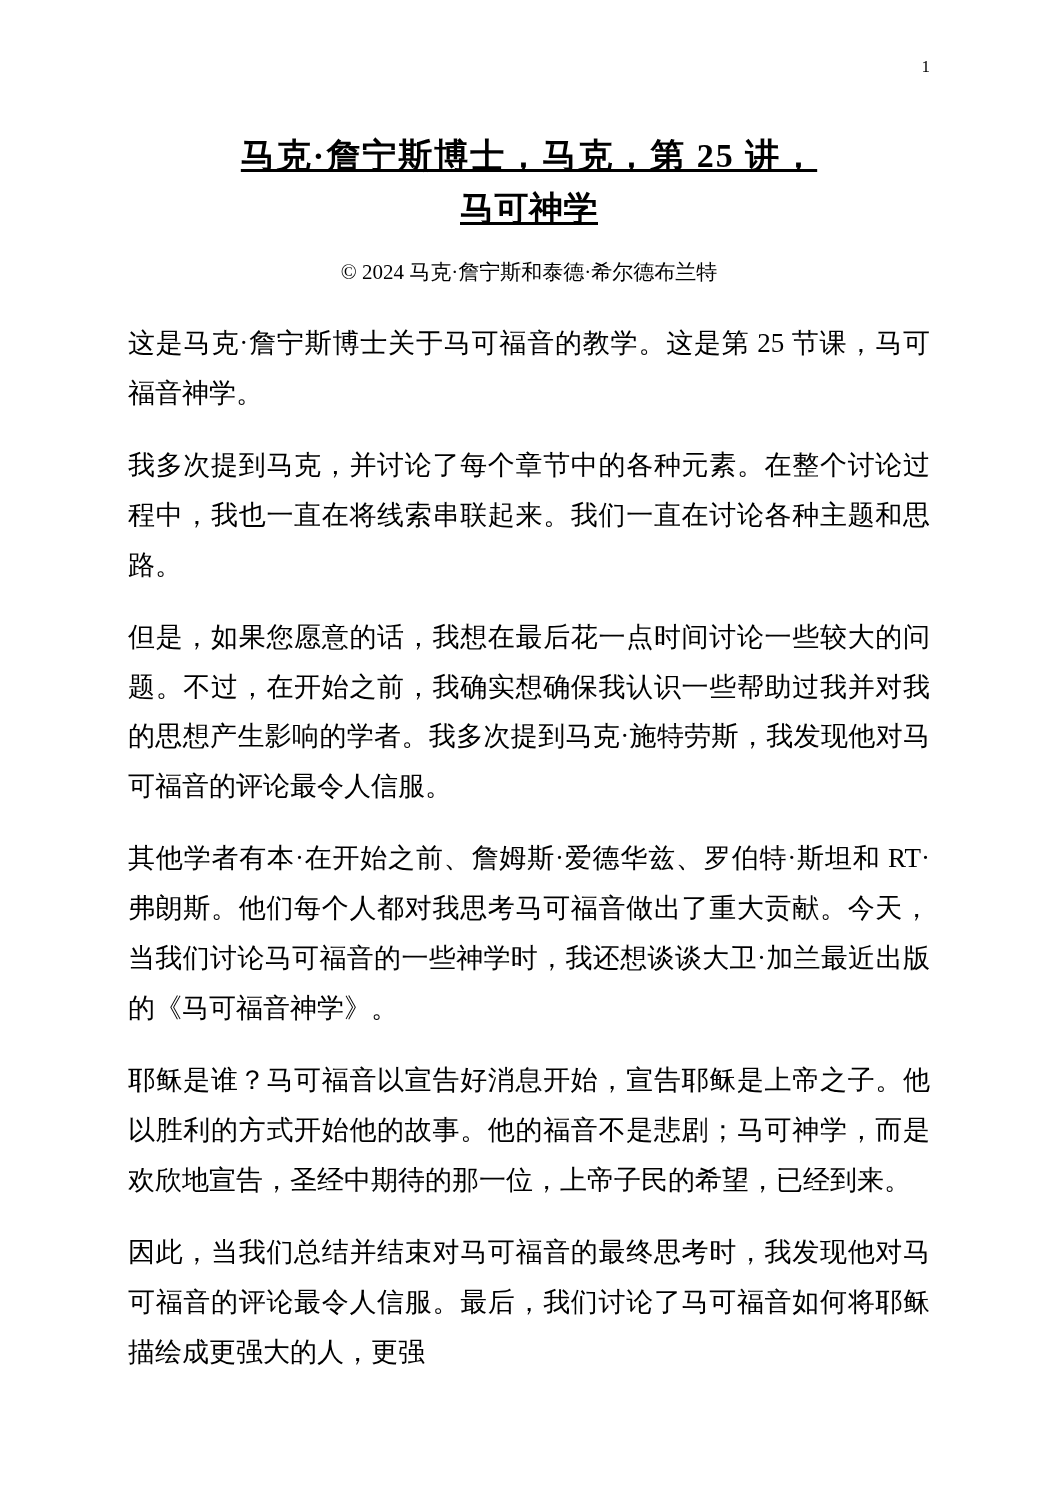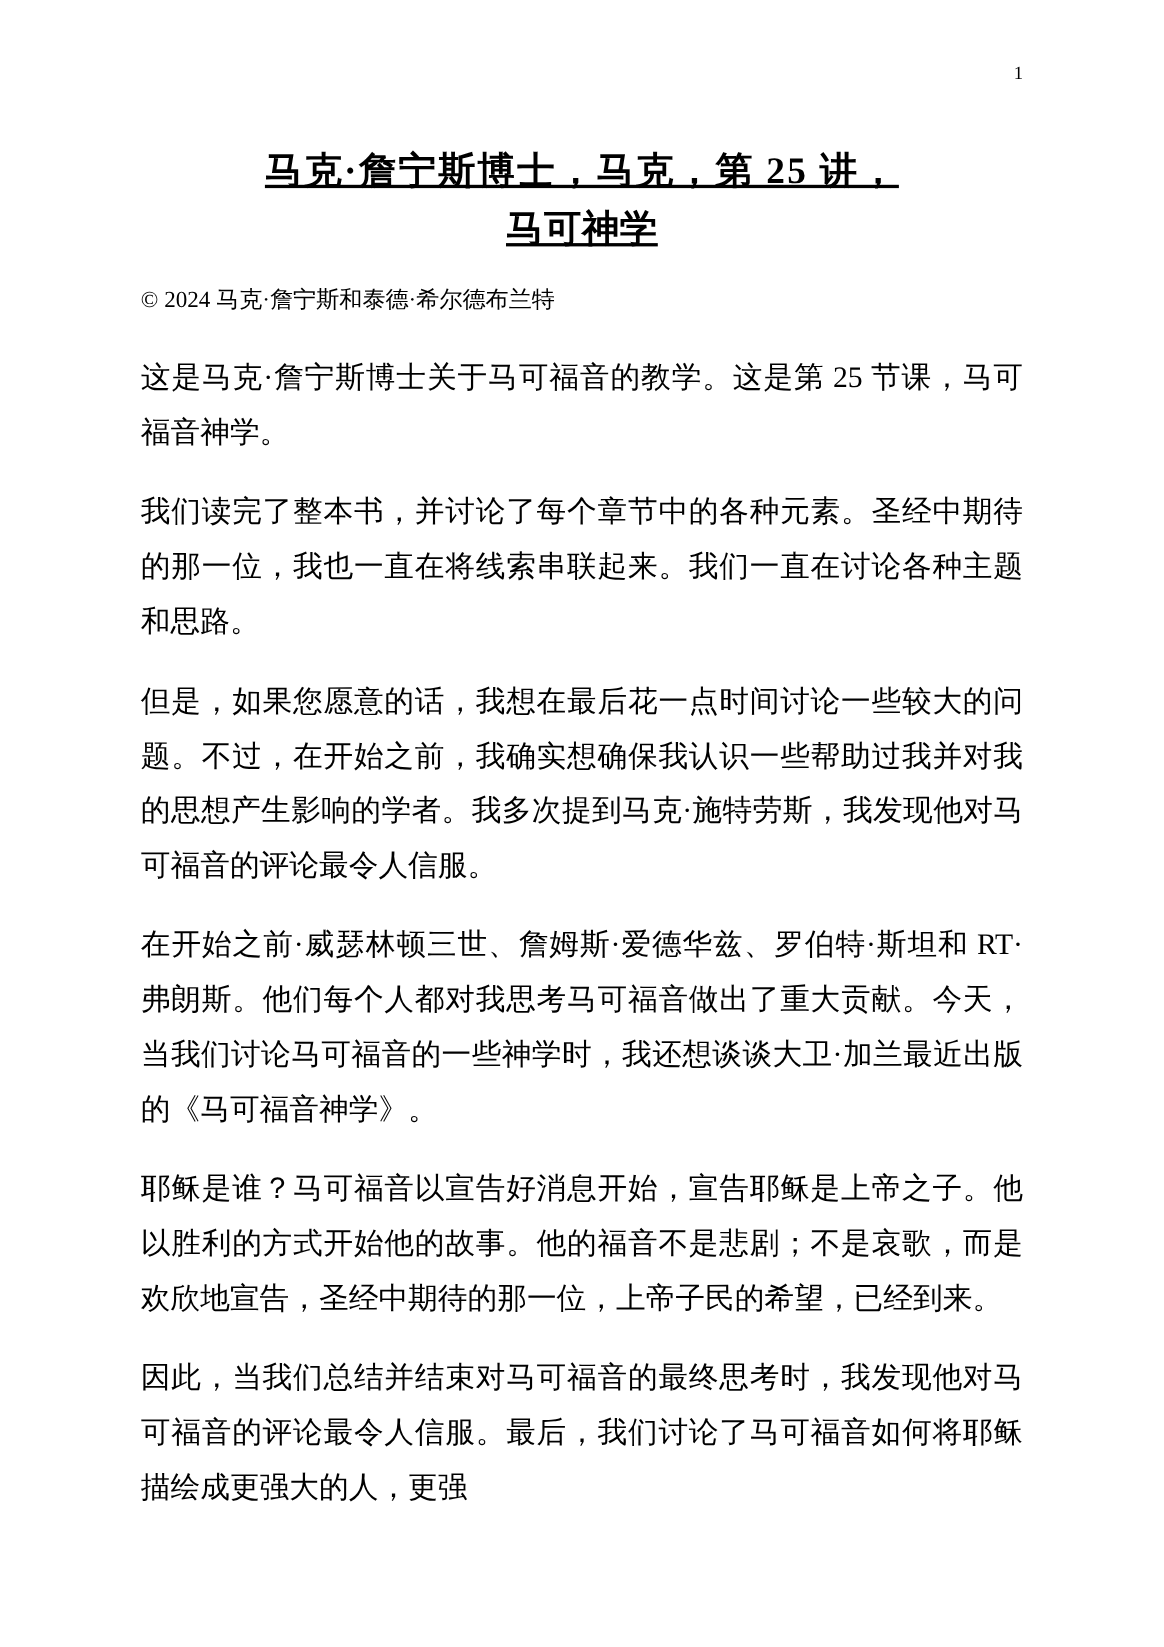--- a/index.html
+++ b/index.html
@@ -40,21 +40,21 @@
     text-decoration: underline;
   }
   .doc-title .line {
     display: block;
   }
   .doc-title .line1 {
     letter-spacing: 2px;
   }
   .copyright {
     margin: 22px 0 0 0;
-    text-align: left;
+    text-align: center;
     font-size: 21px;
     line-height: 1.5;
   }
   .body-text {
     margin: 30px 0 0 0;
     font-size: 27px;
     line-height: 1.85;
     text-align: justify;
     text-justify: inter-ideograph;
   }
@@ -76,20 +76,20 @@
 
   <h1 class="doc-title">
     <span class="line line1">马克·詹宁斯博士，马克，第 25 讲，</span>
     <span class="line line2">马可神学</span>
   </h1>
 
   <div class="copyright">© 2024 马克·詹宁斯和泰德·希尔德布兰特</div>
 
   <div class="body-text">
     <p>这是马克·詹宁斯博士关于马可福音的教学。这是第 25 节课，马可福音神学。</p>
-    <p>我们读完了整本书，并讨论了每个章节中的各种元素。圣经中期待的那一位，我也一直在将线索串联起来。我们一直在讨论各种主题和思路。</p>
+    <p>我多次提到马克，并讨论了每个章节中的各种元素。在整个讨论过程中，我也一直在将线索串联起来。我们一直在讨论各种主题和思路。</p>
     <p>但是，如果您愿意的话，我想在最后花一点时间讨论一些较大的问题。不过，在开始之前，我确实想确保我认识一些帮助过我并对我的思想产生影响的学者。我多次提到马克·施特劳斯，我发现他对马可福音的评论最令人信服。</p>
-    <p>在开始之前·威瑟林顿三世、詹姆斯·爱德华兹、罗伯特·斯坦和 RT·弗朗斯。他们每个人都对我思考马可福音做出了重大贡献。今天，当我们讨论马可福音的一些神学时，我还想谈谈大卫·加兰最近出版的《马可福音神学》。</p>
-    <p>耶稣是谁？马可福音以宣告好消息开始，宣告耶稣是上帝之子。他以胜利的方式开始他的故事。他的福音不是悲剧；不是哀歌，而是欢欣地宣告，圣经中期待的那一位，上帝子民的希望，已经到来。</p>
+    <p>其他学者有本·在开始之前、詹姆斯·爱德华兹、罗伯特·斯坦和 RT·弗朗斯。他们每个人都对我思考马可福音做出了重大贡献。今天，当我们讨论马可福音的一些神学时，我还想谈谈大卫·加兰最近出版的《马可福音神学》。</p>
+    <p>耶稣是谁？马可福音以宣告好消息开始，宣告耶稣是上帝之子。他以胜利的方式开始他的故事。他的福音不是悲剧；马可神学，而是欢欣地宣告，圣经中期待的那一位，上帝子民的希望，已经到来。</p>
     <p>因此，当我们总结并结束对马可福音的最终思考时，我发现他对马可福音的评论最令人信服。最后，我们讨论了马可福音如何将耶稣描绘成更强大的人，更强</p>
   </div>
 
 </div>
 
 </body></html>

